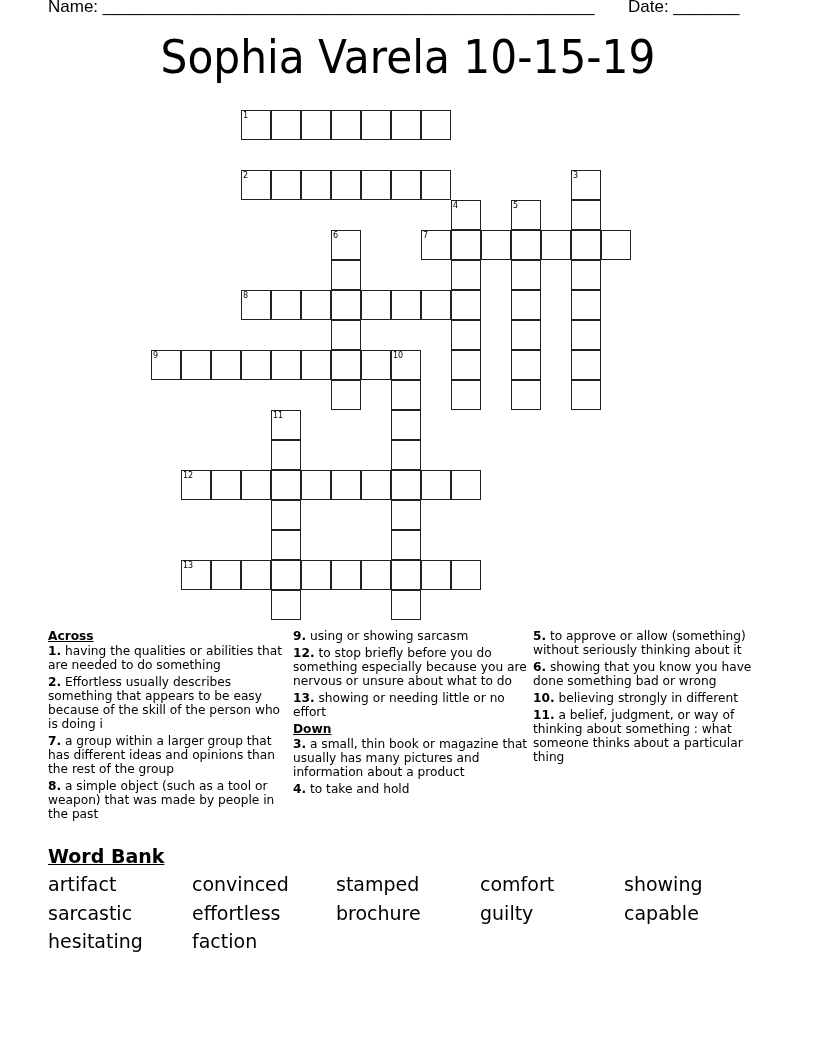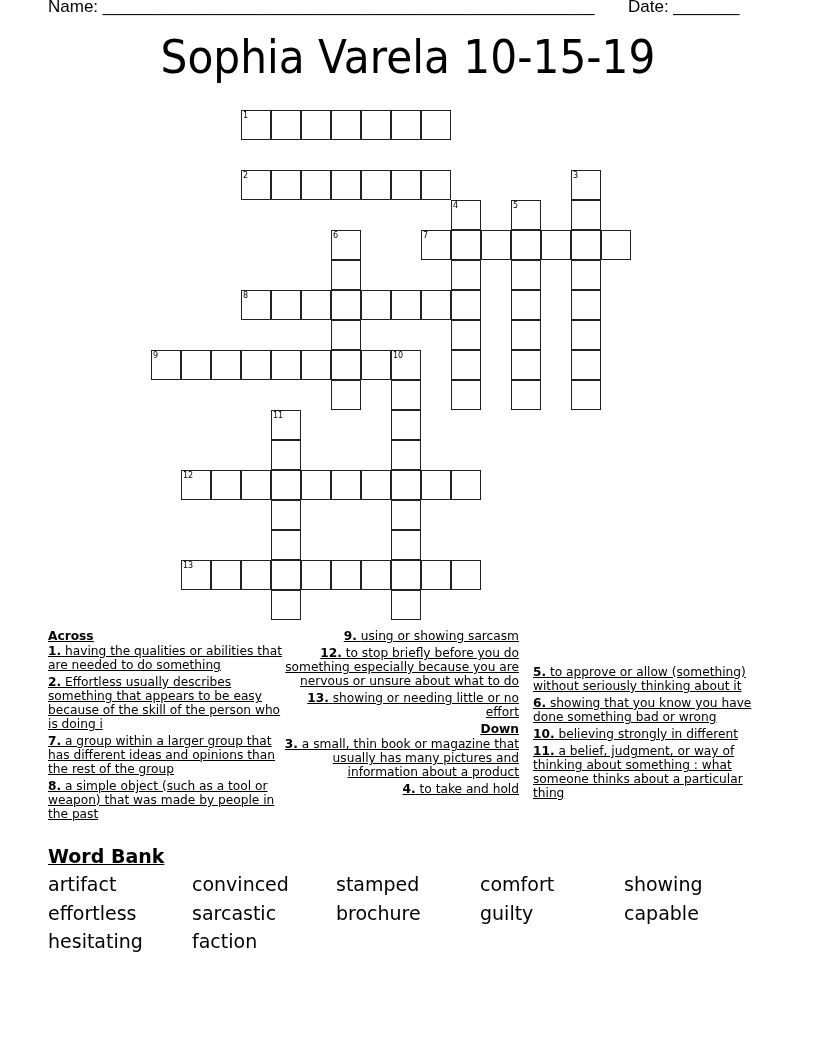--- a/index.html
+++ b/index.html
@@ -5,21 +5,21 @@
   html, body { margin: 0; padding: 0; background: #fff; }
   body { width: 816px; height: 1056px; position: relative; overflow: hidden; color: #000; }
   .header { position: absolute; top: -3px; left: 48px; width: 700px; font-family: "Liberation Sans", sans-serif; font-size: 17px; }
   .hdr-name { position: absolute; left: 0; top: 0; }
   .hdr-date { position: absolute; left: 580px; top: 0; }
   .title { position: absolute; top: 30px; left: 0; width: 816px; text-align: center; font-family: "DejaVu Sans", sans-serif; font-size: 46px; letter-spacing: 0px; transform: scaleX(0.92); }
   .grid { position: absolute; left: 0; top: 0; width: 816px; height: 640px; }
   .cell { position: absolute; width: 30px; height: 30px; box-sizing: border-box; border: 1.5px solid #222; background: #fff; }
   .cell .num { position: absolute; left: 1px; top: 0px; font-family: "DejaVu Sans", sans-serif; font-size: 8px; line-height: 9px; }
   .clues { position: absolute; top: 629px; font-family: "DejaVu Sans", sans-serif; font-size: 12.2px; line-height: 14px; }
-  .clue-col { position: absolute; top: 0; width: 238px; text-decoration: underline; }
+  .clue-col { position: absolute; top: 0; width: 238px; }
   .clue { margin-bottom: 3px; }
   .clue b { font-weight: bold; }
   .section-h { text-decoration: underline; font-weight: bold; margin-bottom: 1px; }
   .wordbank { position: absolute; top: 845px; left: 48px; font-family: "DejaVu Sans", sans-serif; }
   .wb-title { font-size: 19px; font-weight: bold; text-decoration: underline; margin-bottom: 3px; }
   .wb-grid { display: grid; grid-template-columns: 144px 144px 144px 144px 144px; font-size: 19px; line-height: 28.5px; transform-origin: left top; }
 </style>
 </head>
 <body>
 
@@ -151,45 +151,45 @@
   </div>
 
 <div class="clues">
   <div class="clue-col" style="left:48px;">
     <div class="section-h">Across</div>
     <div class="clue"><b>1.</b> <span>having the qualities or abilities that are needed to do something</span></div>
     <div class="clue"><b>2.</b> <span>Effortless usually describes something that appears to be easy because of the skill of the person who is doing i</span></div>
     <div class="clue"><b>7.</b> <span>a group within a larger group that has different ideas and opinions than the rest of the group</span></div>
     <div class="clue"><b>8.</b> <span>a simple object (such as a tool or weapon) that was made by people in the past</span></div>
   </div>
-  <div class="clue-col" style="left:281px;text-align:right;">
+  <div class="clue-col" style="left:293px;">
     <div class="clue"><b>9.</b> <span>using or showing sarcasm</span></div>
     <div class="clue"><b>12.</b> <span>to stop briefly before you do something especially because you are nervous or unsure about what to do</span></div>
     <div class="clue"><b>13.</b> <span>showing or needing little or no effort</span></div>
     <div class="section-h">Down</div>
     <div class="clue"><b>3.</b> <span>a small, thin book or magazine that usually has many pictures and information about a product</span></div>
     <div class="clue"><b>4.</b> <span>to take and hold</span></div>
   </div>
-  <div class="clue-col" style="left:533px;margin-top:36px;">
+  <div class="clue-col" style="left:533px;">
     <div class="clue"><b>5.</b> <span>to approve or allow (something) without seriously thinking about it</span></div>
     <div class="clue"><b>6.</b> <span>showing that you know you have done something bad or wrong</span></div>
     <div class="clue"><b>10.</b> <span>believing strongly in different</span></div>
     <div class="clue"><b>11.</b> <span>a belief, judgment, or way of thinking about something : what someone thinks about a particular thing</span></div>
   </div>
 </div>
 
 <div class="wordbank">
   <div class="wb-title">Word Bank</div>
   <div class="wb-grid">
     <span>artifact</span>
     <span>convinced</span>
     <span>stamped</span>
     <span>comfort</span>
     <span>showing</span>
+    <span>sarcastic</span>
     <span>effortless</span>
-    <span>sarcastic</span>
     <span>brochure</span>
     <span>guilty</span>
     <span>capable</span>
     <span>hesitating</span>
     <span>faction</span>
   </div>
 </div>
 
 </body></html>

